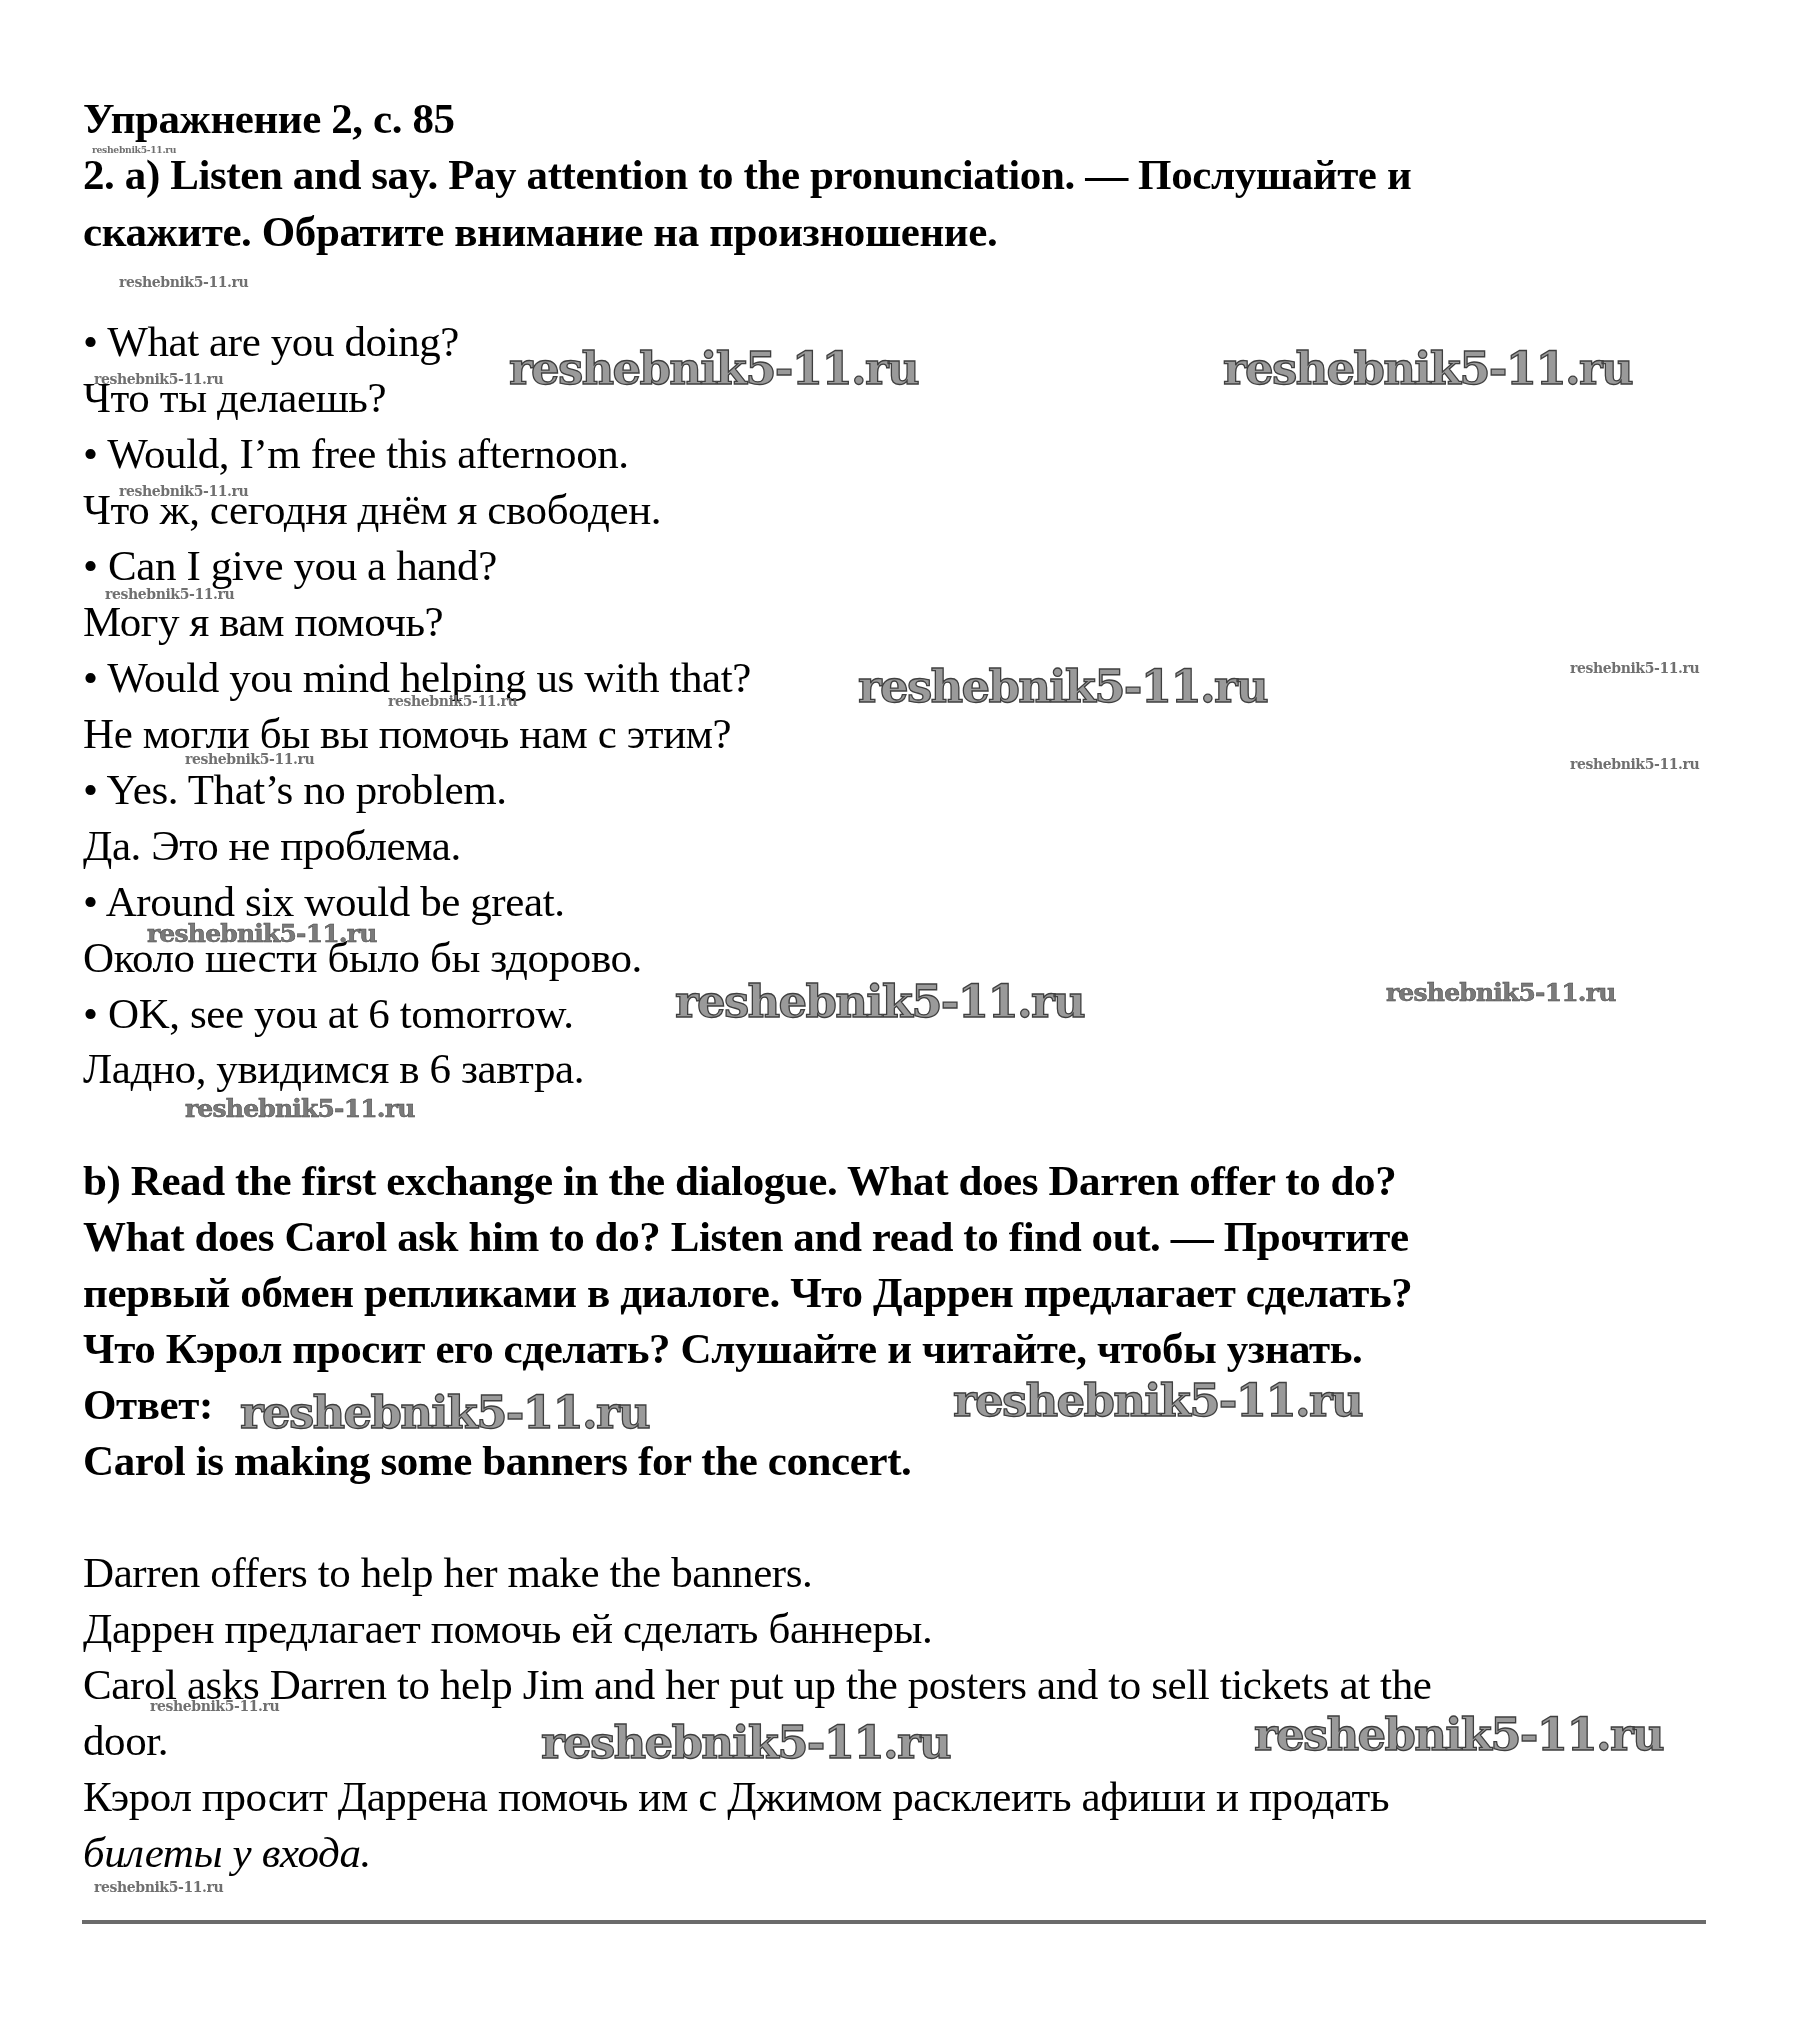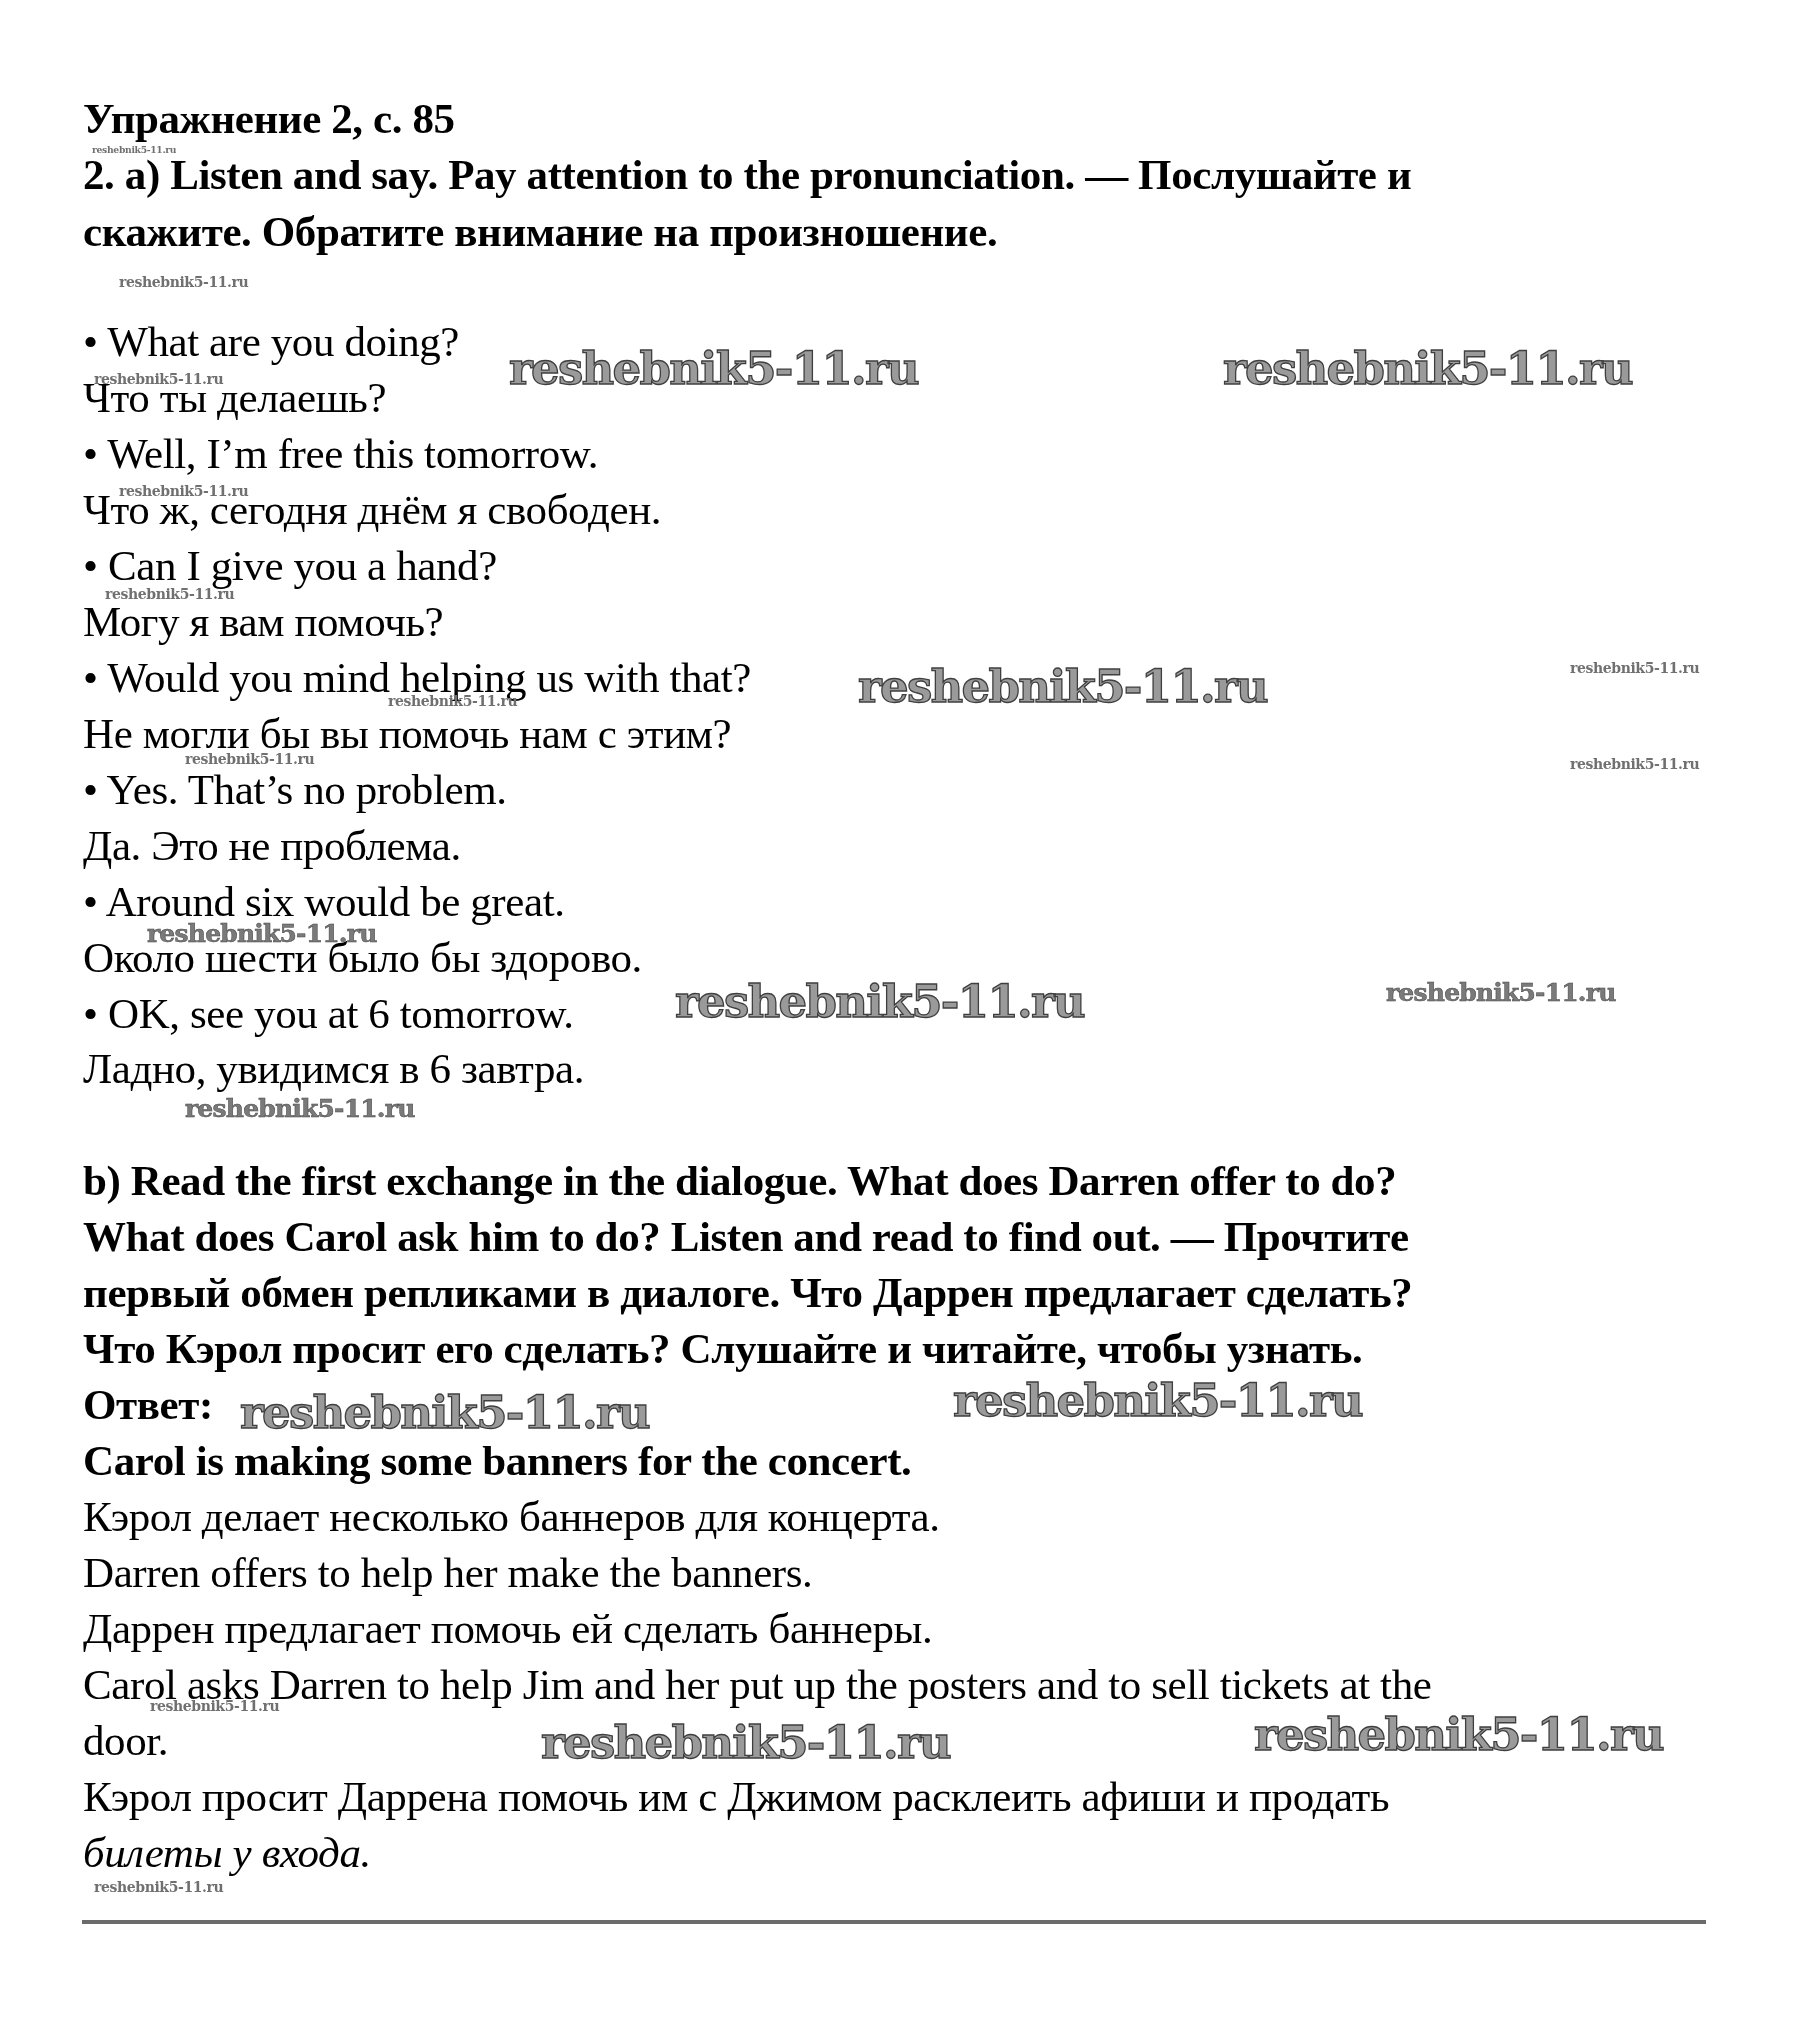--- a/index.html
+++ b/index.html
@@ -81,41 +81,40 @@
 
 <div class="page">
 
   <div class="line bold" style="top:94px;">Упражнение 2, с. 85</div>
 
   <div class="line bold" style="top:150px;">2. a) Listen and say. Pay attention to the pronunciation. — Послушайте и</div>
   <div class="line bold" style="top:207px;">скажите. Обратите внимание на произношение.</div>
 
   <div class="line" style="top:317px;">• What are you doing?</div>
   <div class="line" style="top:373px;">Что ты делаешь?</div>
-  <div class="line" style="top:429px;">• Well, I’m free this tomorrow.</div>
+  <div class="line" style="top:429px;">• Would, I’m free this afternoon.</div>
   <div class="line" style="top:485px;">Что ж, сегодня днём я свободен.</div>
   <div class="line" style="top:541px;">• Can I give you a hand?</div>
   <div class="line" style="top:597px;">Могу я вам помочь?</div>
   <div class="line" style="top:653px;">• Would you mind helping us with that?</div>
   <div class="line" style="top:709px;">Не могли бы вы помочь нам с этим?</div>
   <div class="line" style="top:765px;">• Yes. That’s no problem.</div>
   <div class="line" style="top:821px;text-align:right;">Да. Это не проблема.</div>
   <div class="line" style="top:877px;">• Around six would be great.</div>
   <div class="line" style="top:933px;">Около шести было бы здорово.</div>
   <div class="line" style="top:989px;">• OK, see you at 6 tomorrow.</div>
   <div class="line" style="top:1044px;">Ладно, увидимся в 6 завтра.</div>
 
   <div class="line bold" style="top:1156px;">b) Read the first exchange in the dialogue. What does Darren offer to do?</div>
   <div class="line bold" style="top:1212px;">What does Carol ask him to do? Listen and read to find out. — Прочтите</div>
   <div class="line bold" style="top:1268px;">первый обмен репликами в диалоге. Что Даррен предлагает сделать?</div>
   <div class="line bold" style="top:1324px;">Что Кэрол просит его сделать? Слушайте и читайте, чтобы узнать.</div>
 
   <div class="line bold" style="top:1380px;">Ответ:</div>
   <div class="line" style="top:1436px;font-weight:bold;">Carol is making some banners for the concert.</div>
-  <div class="line" style="top:1492px;">Кэрол делает несколько баннеров для концерта.</div>
   <div class="line" style="top:1548px;">Darren offers to help her make the banners.</div>
   <div class="line" style="top:1604px;">Даррен предлагает помочь ей сделать баннеры.</div>
   <div class="line" style="top:1660px;">Carol asks Darren to help Jim and her put up the posters and to sell tickets at the</div>
   <div class="line" style="top:1716px;">door.</div>
   <div class="line" style="top:1772px;">Кэрол просит Даррена помочь им с Джимом расклеить афиши и продать</div>
   <div class="line" style="top:1828px;font-style:italic;">билеты у входа.</div>
 
   <div class="wm big" style="left:509px; top:342px;">reshebnik5-11.ru</div>
   <div class="wm big" style="left:1223px; top:342px;">reshebnik5-11.ru</div>
   <div class="wm big" style="left:858px; top:660px;">reshebnik5-11.ru</div>

